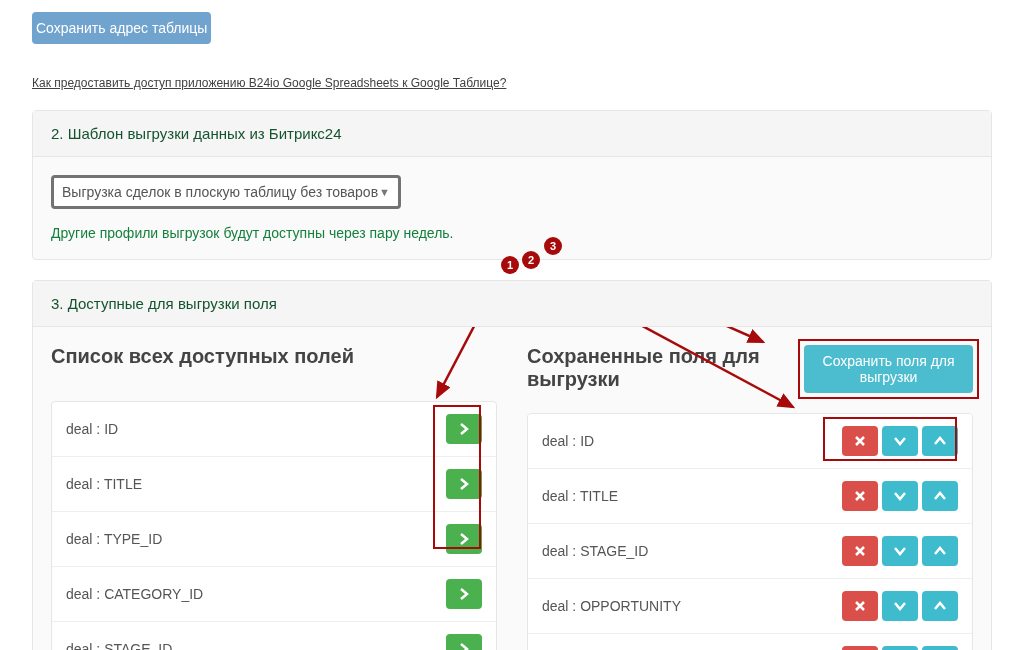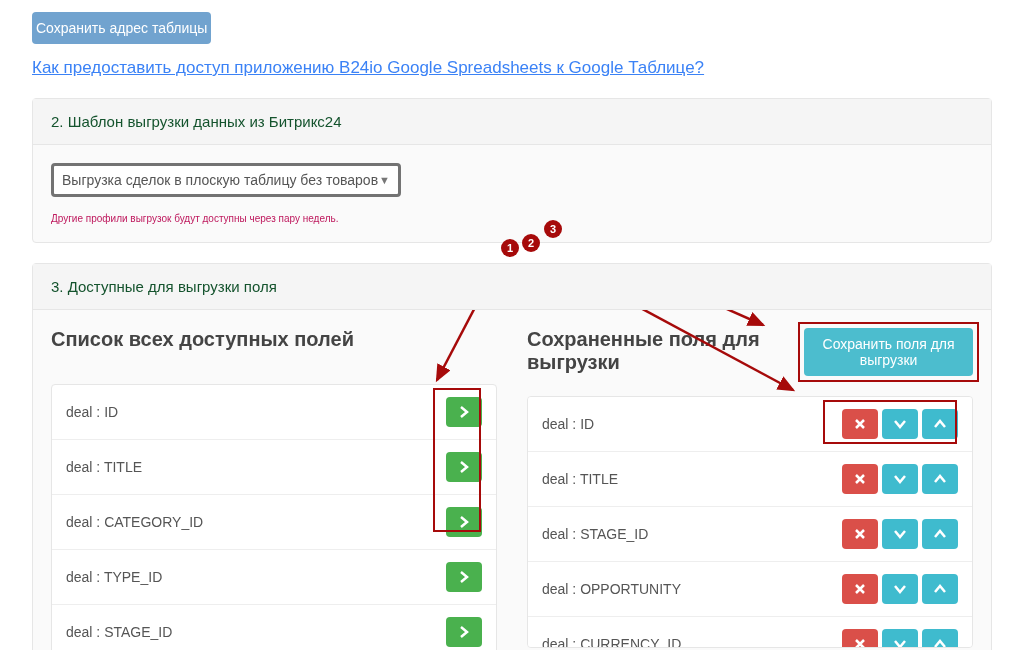--- a/index.html
+++ b/index.html
@@ -15,25 +15,25 @@
     padding: 8px 4px;
     border: none;
     border-radius: 4px;
     font-size: 14px;
     cursor: pointer;
     color: #fff;
   }
   .btn-blue { background: #71a3cf; }
   .btn-teal { background: #4cbdce; }
   .link {
-    color: #3b82f6;
+    color: #404040;
     text-decoration: underline;
     display: inline-block;
-    margin: 14px 0 20px;
-    font-size: 17px;
+    margin: 32px 0 20px;
+    font-size: 12px;
   }
   .panel {
     border: 1px solid #e6e6e6;
     border-radius: 4px;
     margin-bottom: 20px;
     background: #fafafa;
   }
   .panel-header {
     padding: 14px 18px;
     font-size: 15px;
@@ -57,21 +57,21 @@
     width: 350px;
   }
   .select-caret {
     position: absolute;
     right: 8px;
     top: 50%;
     transform: translateY(-50%);
     color: #777;
     font-size: 11px;
   }
-  .note { font-size: 10px; color: #be185d; }
+  .note { font-size: 14px; color: #15803d; }
   .columns {
     display: flex;
     gap: 30px;
     align-items: flex-start;
   }
   .col {
     flex: 1;
     position: relative;
   }
   .col-headrow {
@@ -216,29 +216,29 @@
             </div>
             <div class="field-row">
               <span>deal : TITLE</span>
               <button class="icon-btn btn-green">
                   <svg>
                     <path d="M4 2 L10 7 L4 12"></path>
                   </svg>
                 </button>
             </div>
             <div class="field-row">
+              <span>deal : TYPE_ID</span>
+              <button class="icon-btn btn-green">
+                  <svg>
+                    <path d="M4 2 L10 7 L4 12"></path>
+                  </svg>
+                </button>
+            </div>
+            <div class="field-row">
               <span>deal : CATEGORY_ID</span>
-              <button class="icon-btn btn-green">
-                  <svg>
-                    <path d="M4 2 L10 7 L4 12"></path>
-                  </svg>
-                </button>
-            </div>
-            <div class="field-row">
-              <span>deal : TYPE_ID</span>
               <button class="icon-btn btn-green">
                   <svg>
                     <path d="M4 2 L10 7 L4 12"></path>
                   </svg>
                 </button>
             </div>
             <div class="field-row">
               <span>deal : STAGE_ID</span>
               <button class="icon-btn btn-green">
                   <svg>

